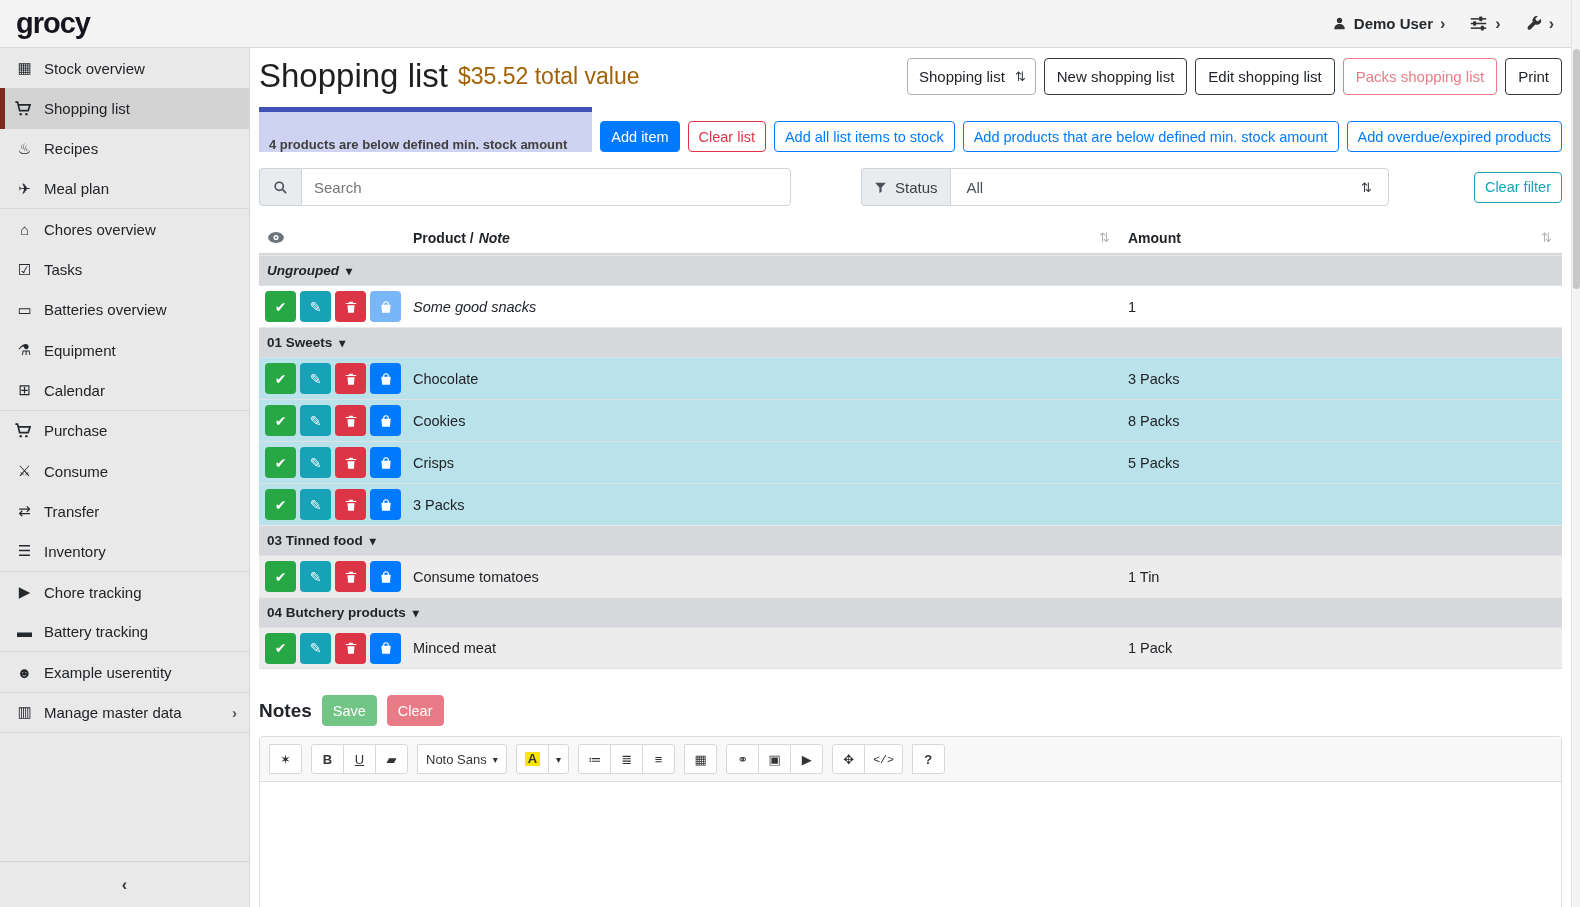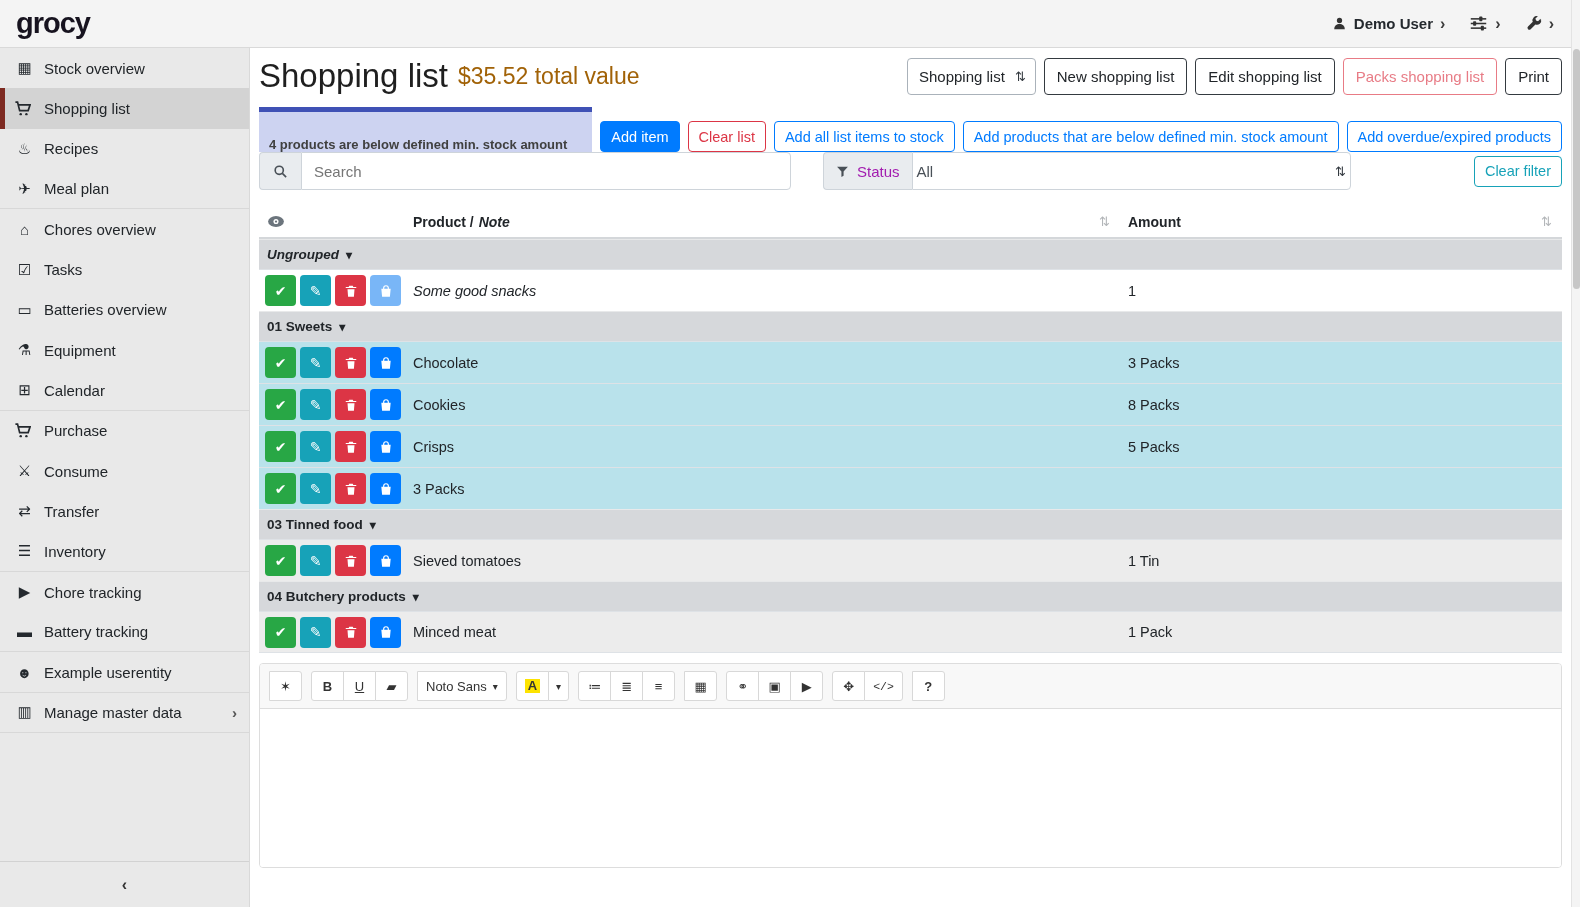--- a/index.html
+++ b/index.html
@@ -71,37 +71,37 @@
   .select-arrow { color:#343a40; font-size:13px; }
 
   .action-row { display:flex; align-items:flex-end; gap:8px; margin-top:12px; }
   .alert-min {
     position:relative; width:352px; height:45px; background:#cdd3f1; color:#404040;
     font-size:13px; font-weight:700; display:flex; align-items:flex-end;
     padding:5px 10px 0; overflow:hidden; cursor:pointer;
   }
   .alert-min::before { content:""; position:absolute; top:0; left:0; right:0; height:5px; background:#3f51b5; }
 
-  .filter-row { display:flex; align-items:center; }
+  .filter-row { display:flex; margin-top:16px; align-items:center;gap:38px; }
   .input-group { display:flex; height:38px; }
   .search-group { width:532px; }
   .ig-addon {
     background:#e9ecef; border:1px solid #ced4da; display:flex; align-items:center;
     justify-content:center; border-right:0; border-radius:4px 0 0 4px;
   }
   .search-addon { width:42px; }
   .search-input {
     flex:1; border:1px solid #ced4da; border-radius:0 4px 4px 0; padding:0 12px;
     font-size:15px; color:#495057; outline:none; font-family:inherit;
   }
   .status-group { width:528px; margin-left:32px; }
-  .status-addon { padding:0 12px; gap:8px; font-size:15px; color:#a21caf; }
+  .status-addon { padding:0 12px; gap:8px; font-size:15px; color:#404040; }
   .select-box {
     flex:1; border:1px solid #ced4da; border-radius:0 4px 4px 0; display:flex;
-    align-items:center; padding:0 4px; font-size:15px; color:#495057; background:#fff; cursor:pointer;
+    align-items:center; padding:0 16px; font-size:15px; color:#495057; background:#fff; cursor:pointer;
   }
   .clear-filter { margin-left:auto; }
 
   
   .table { margin-top:16px; }
   .trow { display:grid; grid-template-columns:154px 1fr 434px; align-items:center; }
   .thead { height:33px; border-bottom:2px solid #d4d7da; font-size:14px; }
   .bold { font-weight:700; }
   .italic { font-style:italic; }
   .th-eye { padding-left:8px; display:flex; align-items:center; }
@@ -525,21 +525,21 @@
               </span>
             </button>
           <button class="abtn blue">
               <span>
                 <svg width="14" height="14" viewBox="0 0 24 24" fill="#fff">
                   <path d="M12 2a5 5 0 0 1 5 5v1h3l-1.3 14H5.3L4 8h3V7a5 5 0 0 1 5-5zm-3 6h6V7a3 3 0 0 0-6 0v1z"></path>
                 </svg>
               </span>
             </button>
         </div>
-        <div class="cell-product">Sieved tomatoes</div>
+        <div class="cell-product">Consume tomatoes</div>
         <div class="cell-amount">1 Tin</div>
       </div>
 
       <div class="group-row">
         <span>04 Butchery products</span>
         <span class="caret">▾</span>
       </div>
       <div class="trow data-row alt last">
         <div class="cell-actions">
           <button class="abtn green">
@@ -561,20 +561,25 @@
                   <path d="M12 2a5 5 0 0 1 5 5v1h3l-1.3 14H5.3L4 8h3V7a5 5 0 0 1 5-5zm-3 6h6V7a3 3 0 0 0-6 0v1z"></path>
                 </svg>
               </span>
             </button>
         </div>
         <div class="cell-product">Minced meat</div>
         <div class="cell-amount">1 Pack</div>
       </div>
     </div>
 
+    <div class="notes-row">
+      <span class="notes-title">Notes</span>
+      <button class="btn btn-sm btn-success-dis">Save</button>
+      <button class="btn btn-sm btn-danger-dis">Clear</button>
+    </div>
 
     <div class="editor">
       <div class="toolbar">
         <div class="tb-group">
           <button class="tb-btn">
               <span>✶</span>
             </button>
         </div>
         <div class="tb-group">
           <button class="tb-btn">

